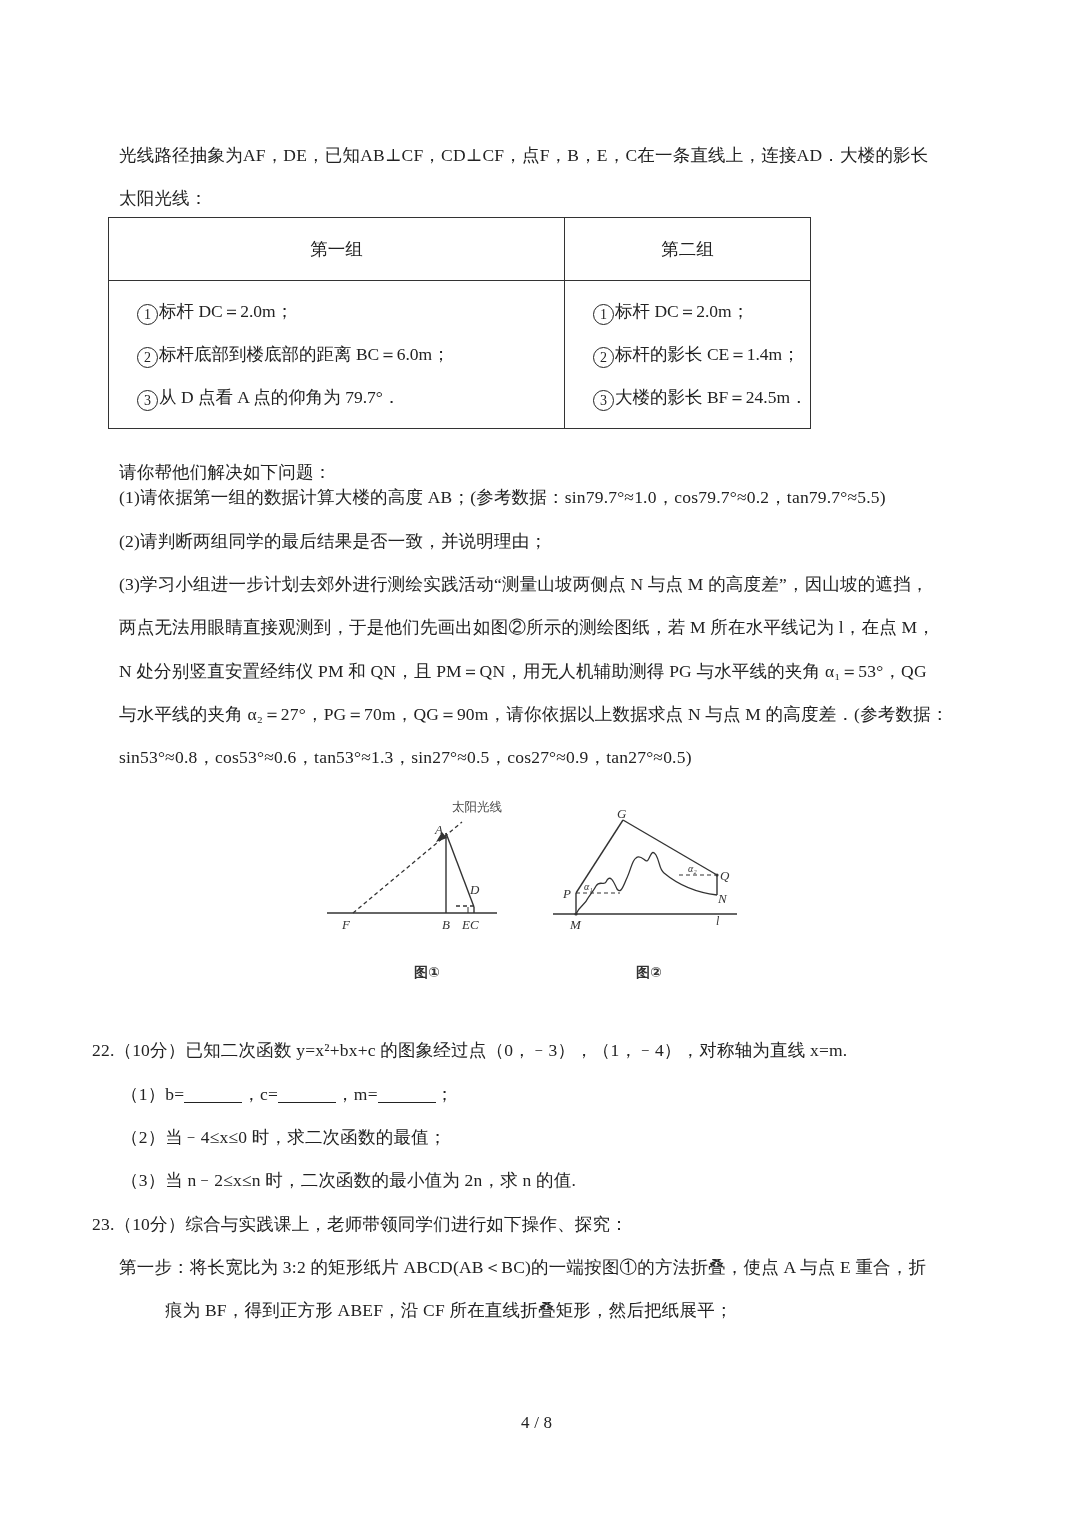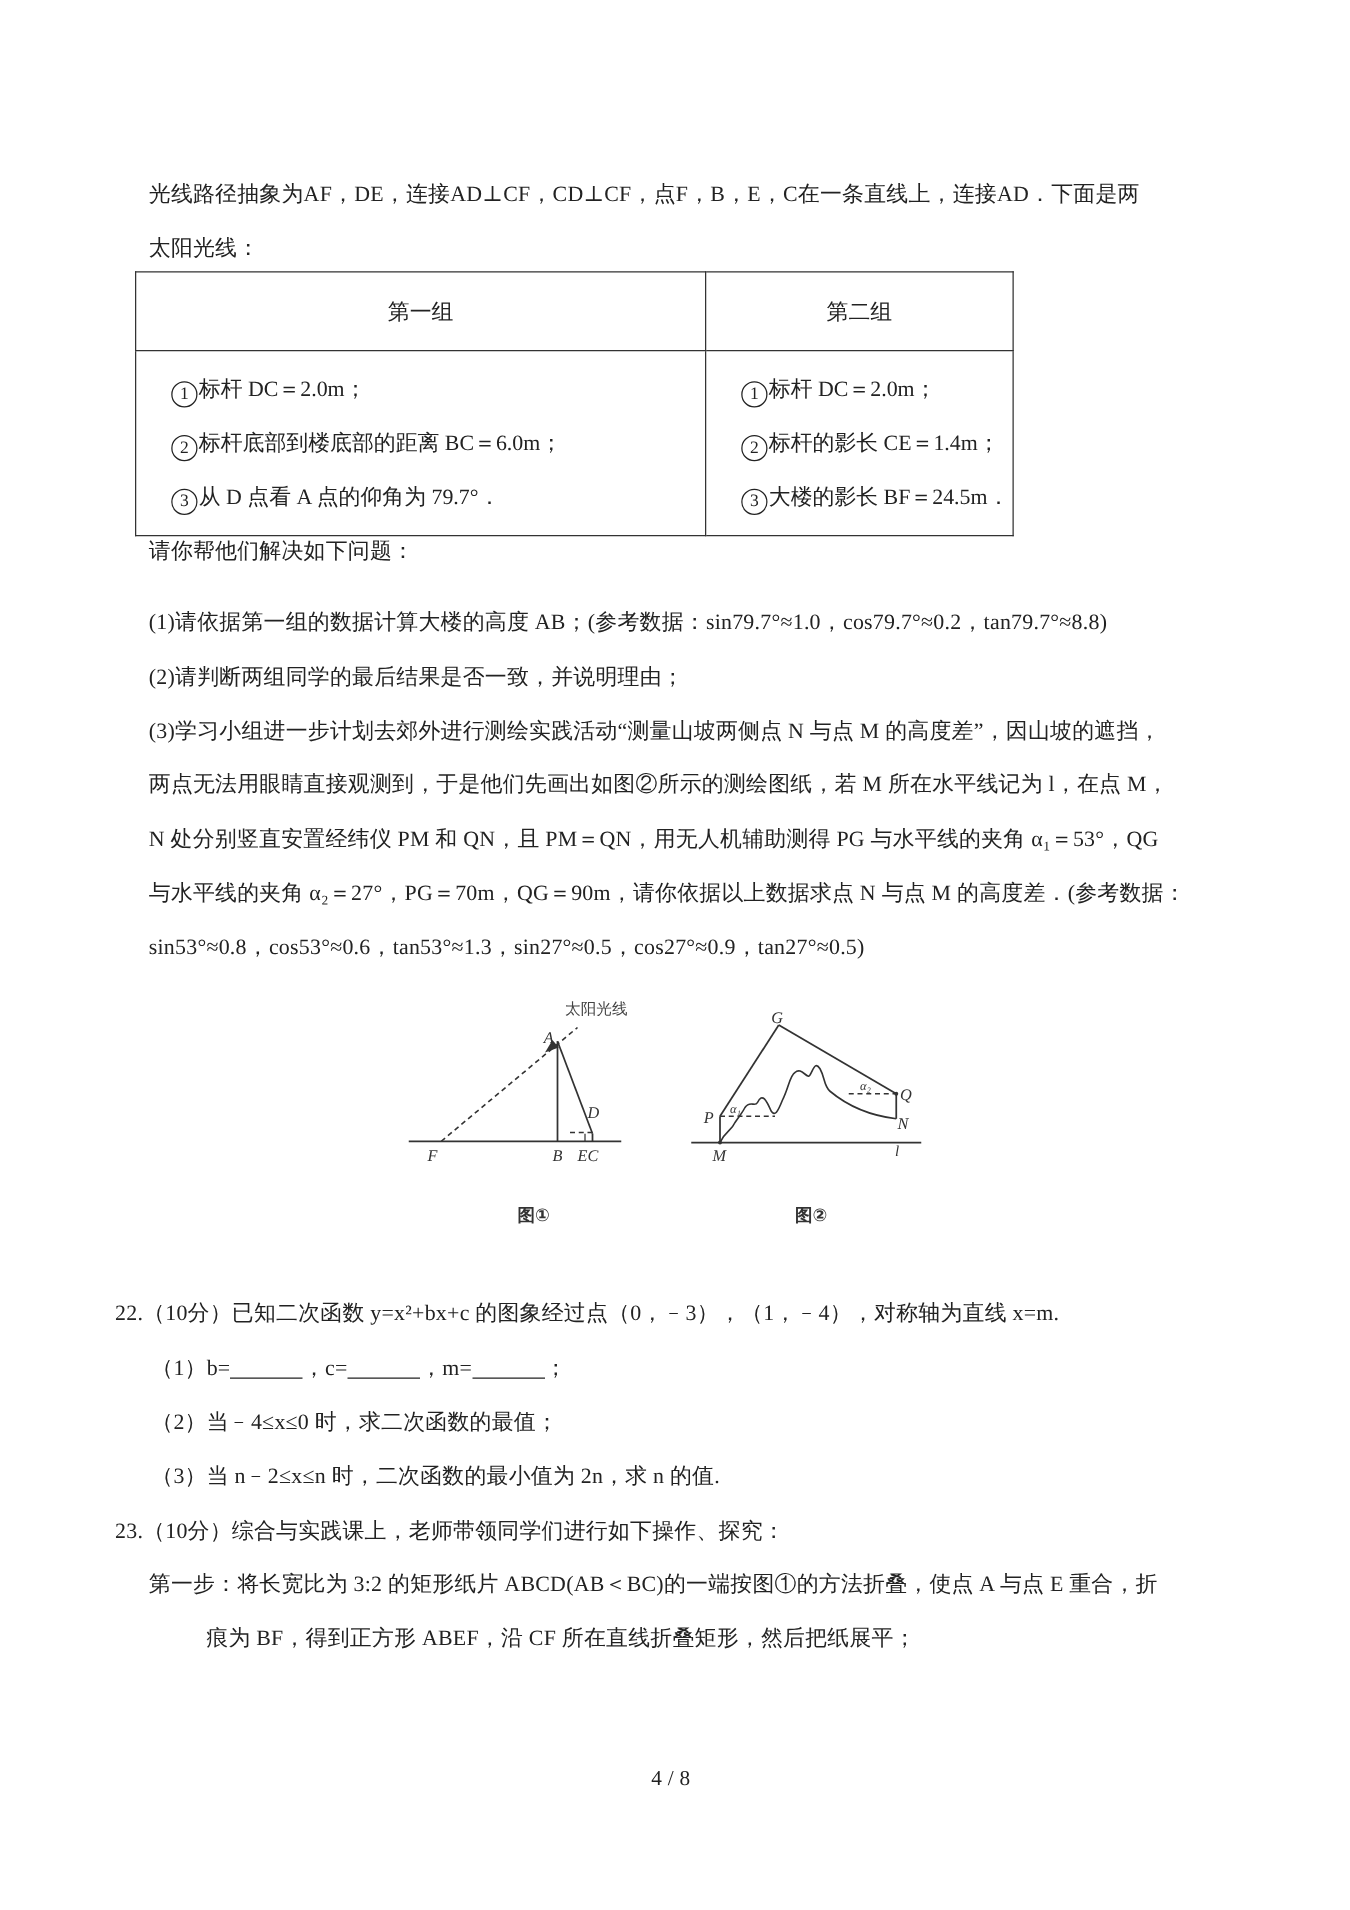--- a/index.html
+++ b/index.html
@@ -12,21 +12,21 @@
   table.data td { vertical-align:top; padding:18px 0 0 28px; font-size:17.5px;margin-left:24px; }
   table.data td div { height:43px; }
   .circ { display:inline-block; width:19px; height:19px; border:1.3px solid #222; border-radius:50%;
           text-align:center; line-height:19px; font-size:14px; vertical-align:-2px; margin-right:1px; }
   .blank { display:inline-block; width:58px; border-bottom:1.2px solid #222; height:16px; vertical-align:-3px; }
   svg { position:absolute; }
 </style>
 </head>
 <body>
 
-<div class="line" style="left:119px;top:143px;">光线路径抽象为AF，DE，连接AD⊥CF，CD⊥CF，点F，B，E，C在一条直线上，连接AD．下面是两</div>
+<div class="line" style="left:119px;top:143px;">光线路径抽象为AF，DE，已知AB⊥CF，CD⊥CF，点F，B，E，C在一条直线上，连接AD．大楼的影长</div>
 <div class="line" style="left:119px;top:186px;">太阳光线：</div>
 
 <table class="data">
   <tbody>
       <tr>
     <th style="width:453px">第一组</th>
     <th>第二组</th>
   </tr>
   <tr>
     <td>
@@ -36,22 +36,22 @@
     </td>
     <td>
       <div><span class="circ">1</span><span>标杆 DC＝2.0m；</span></div>
       <div><span class="circ">2</span><span>标杆的影长 CE＝1.4m；</span></div>
       <div><span class="circ">3</span><span>大楼的影长 BF＝24.5m．</span></div>
     </td>
   </tr>
 </tbody>
   </table>
 
-<div class="line" style="left:119px;top:428px;">请你帮他们解决如下问题：</div>
-<div class="line" style="left:119px;top:485px;">(1)请依据第一组的数据计算大楼的高度 AB；(参考数据：sin79.7°≈1.0，cos79.7°≈0.2，tan79.7°≈8.8)</div>
+<div class="line" style="left:119px;top:460px;">请你帮他们解决如下问题：</div>
+<div class="line" style="left:119px;top:485px;">(1)请依据第一组的数据计算大楼的高度 AB；(参考数据：sin79.7°≈1.0，cos79.7°≈0.2，tan79.7°≈5.5)</div>
 <div class="line" style="left:119px;top:529px;">(2)请判断两组同学的最后结果是否一致，并说明理由；</div>
 <div class="line" style="left:119px;top:572px;">(3)学习小组进一步计划去郊外进行测绘实践活动“测量山坡两侧点 N 与点 M 的高度差”，因山坡的遮挡，</div>
 <div class="line" style="left:119px;top:615px;">两点无法用眼睛直接观测到，于是他们先画出如图②所示的测绘图纸，若 M 所在水平线记为 l，在点 M，</div>
 <div class="line" style="left:119px;top:659px;">N 处分别竖直安置经纬仪 PM 和 QN，且 PM＝QN，用无人机辅助测得 PG 与水平线的夹角 α₁＝53°，QG</div>
 <div class="line" style="left:119px;top:702px;">与水平线的夹角 α₂＝27°，PG＝70m，QG＝90m，请你依据以上数据求点 N 与点 M 的高度差．(参考数据：</div>
 <div class="line" style="left:119px;top:745px;text-align:right;">sin53°≈0.8，cos53°≈0.6，tan53°≈1.3，sin27°≈0.5，cos27°≈0.9，tan27°≈0.5)</div>
 
 <svg style="left:320px;top:790px;" width="200" height="200" viewBox="320 790 200 200">
   <line x1="327" y1="913" x2="497" y2="913" stroke="#333" stroke-width="1.4"></line>
   <line x1="446" y1="833" x2="446" y2="913" stroke="#333" stroke-width="1.4"></line>

